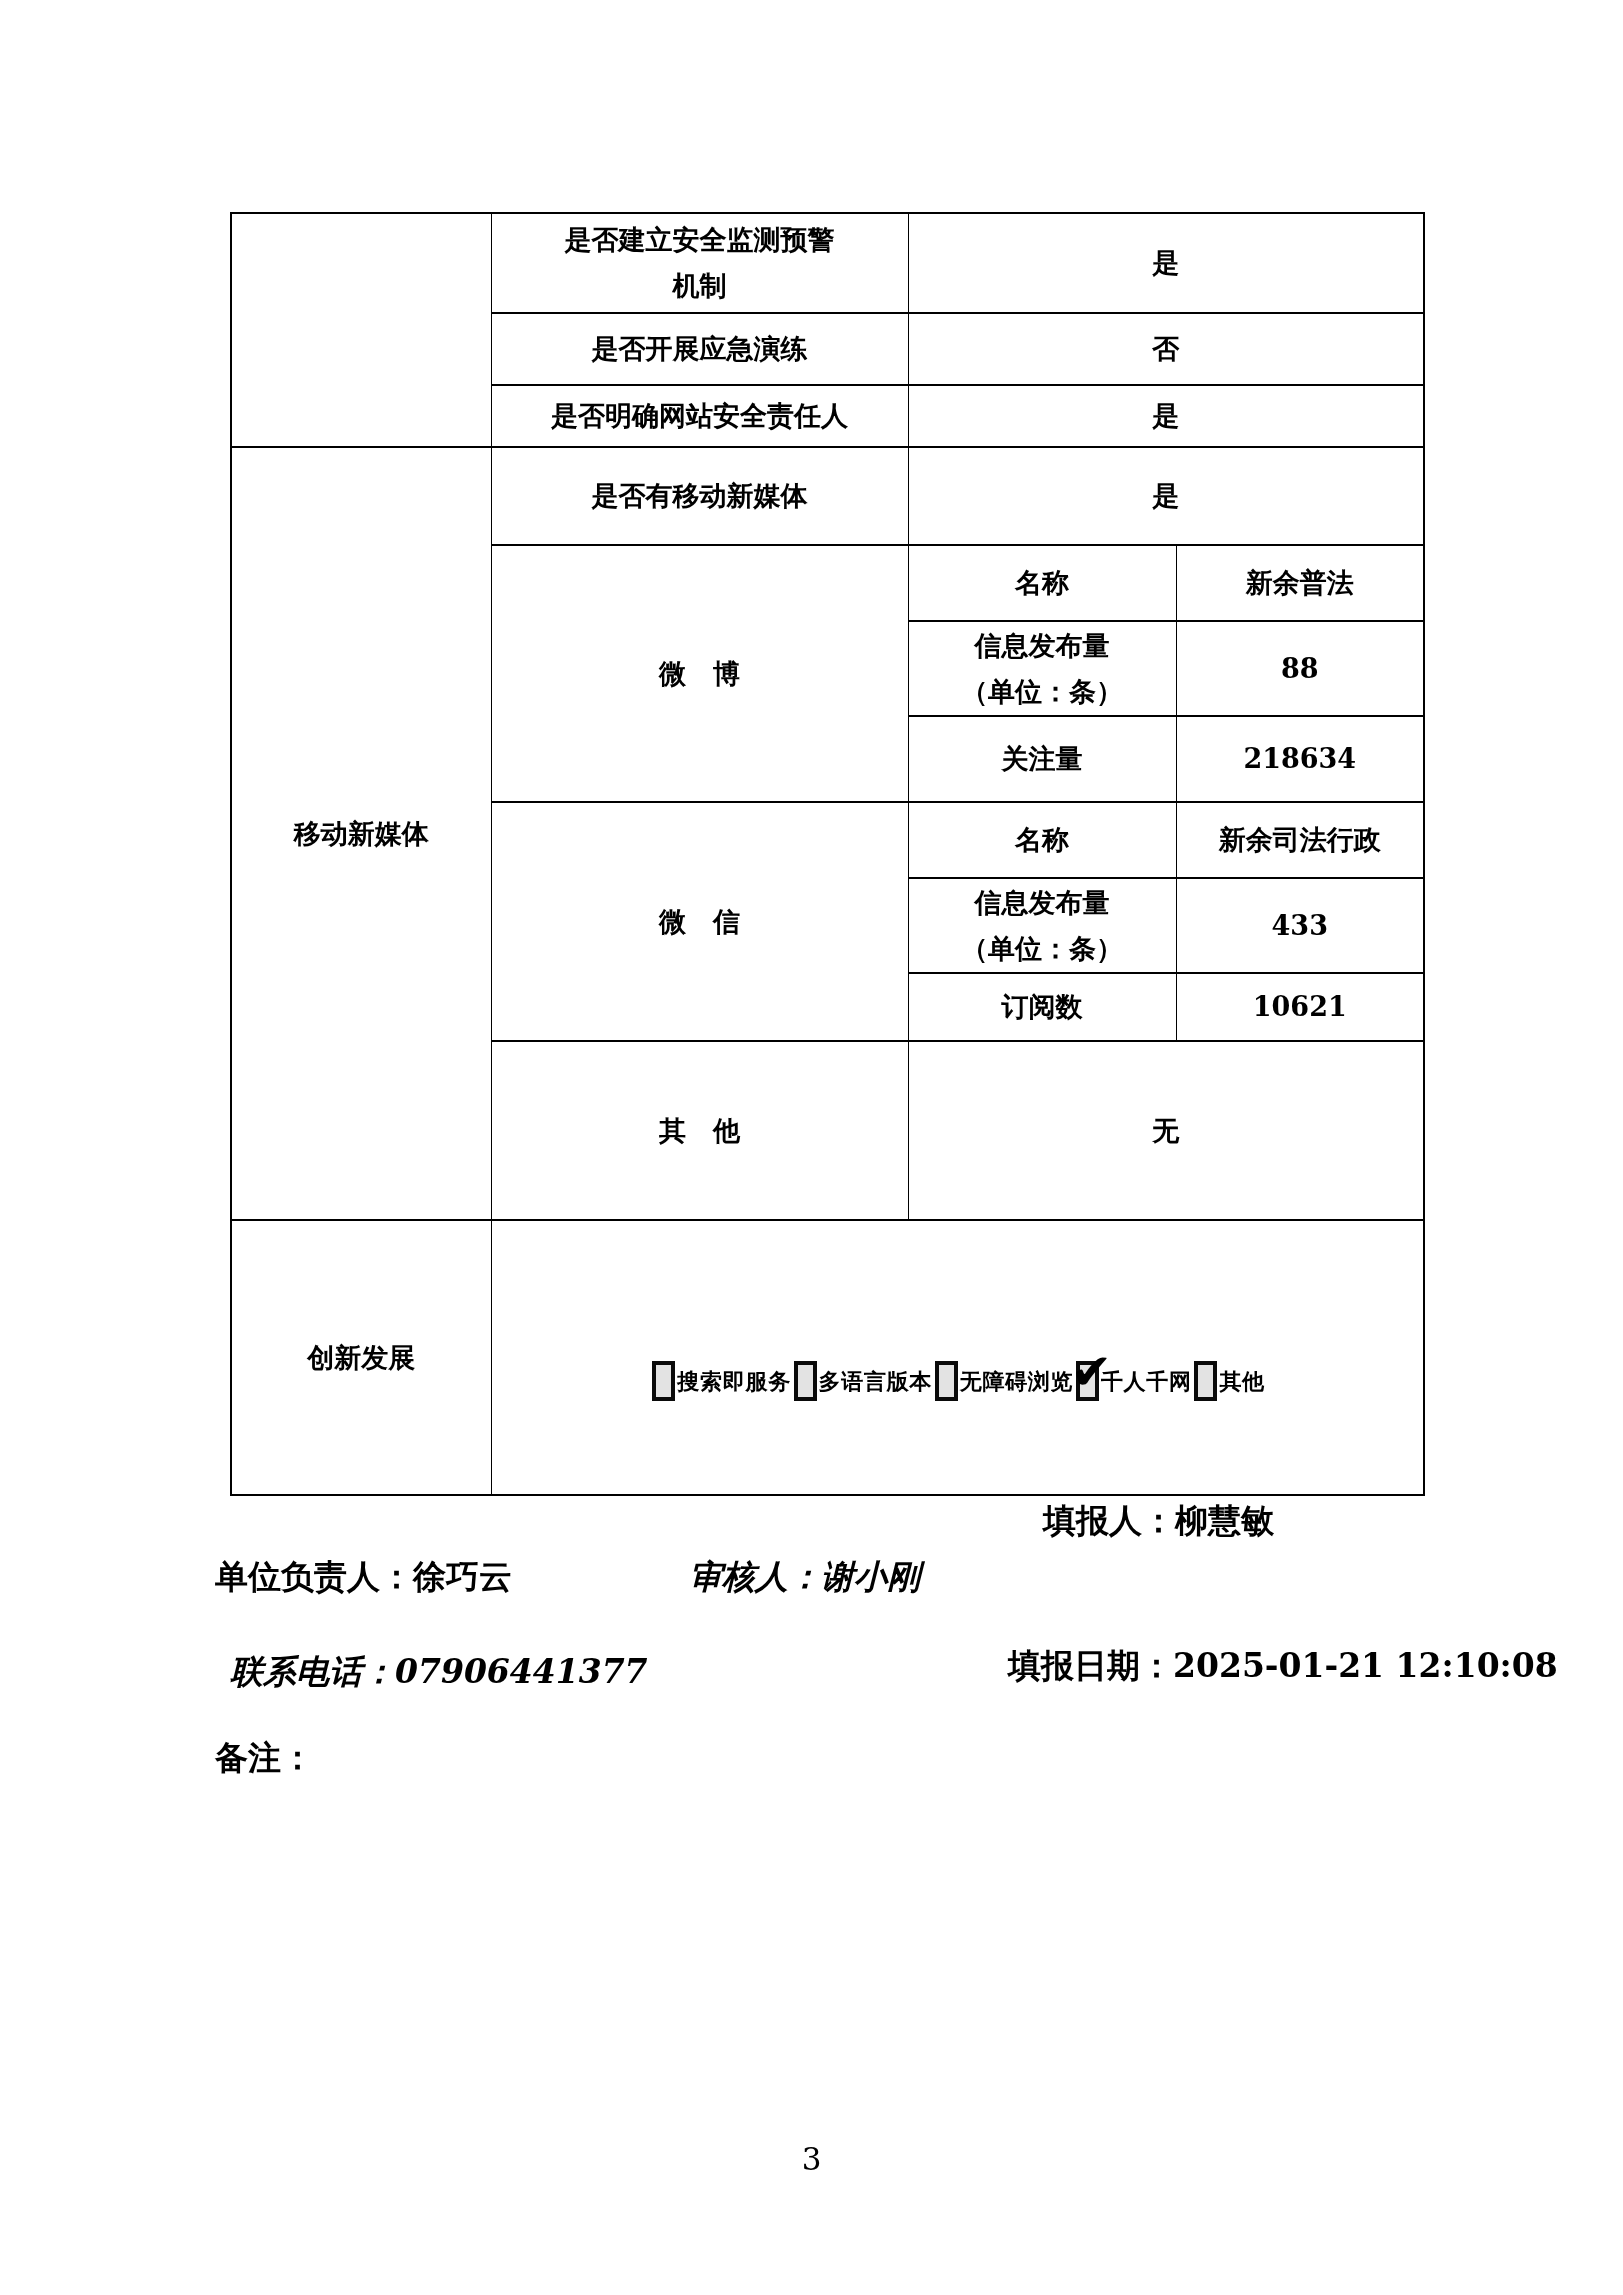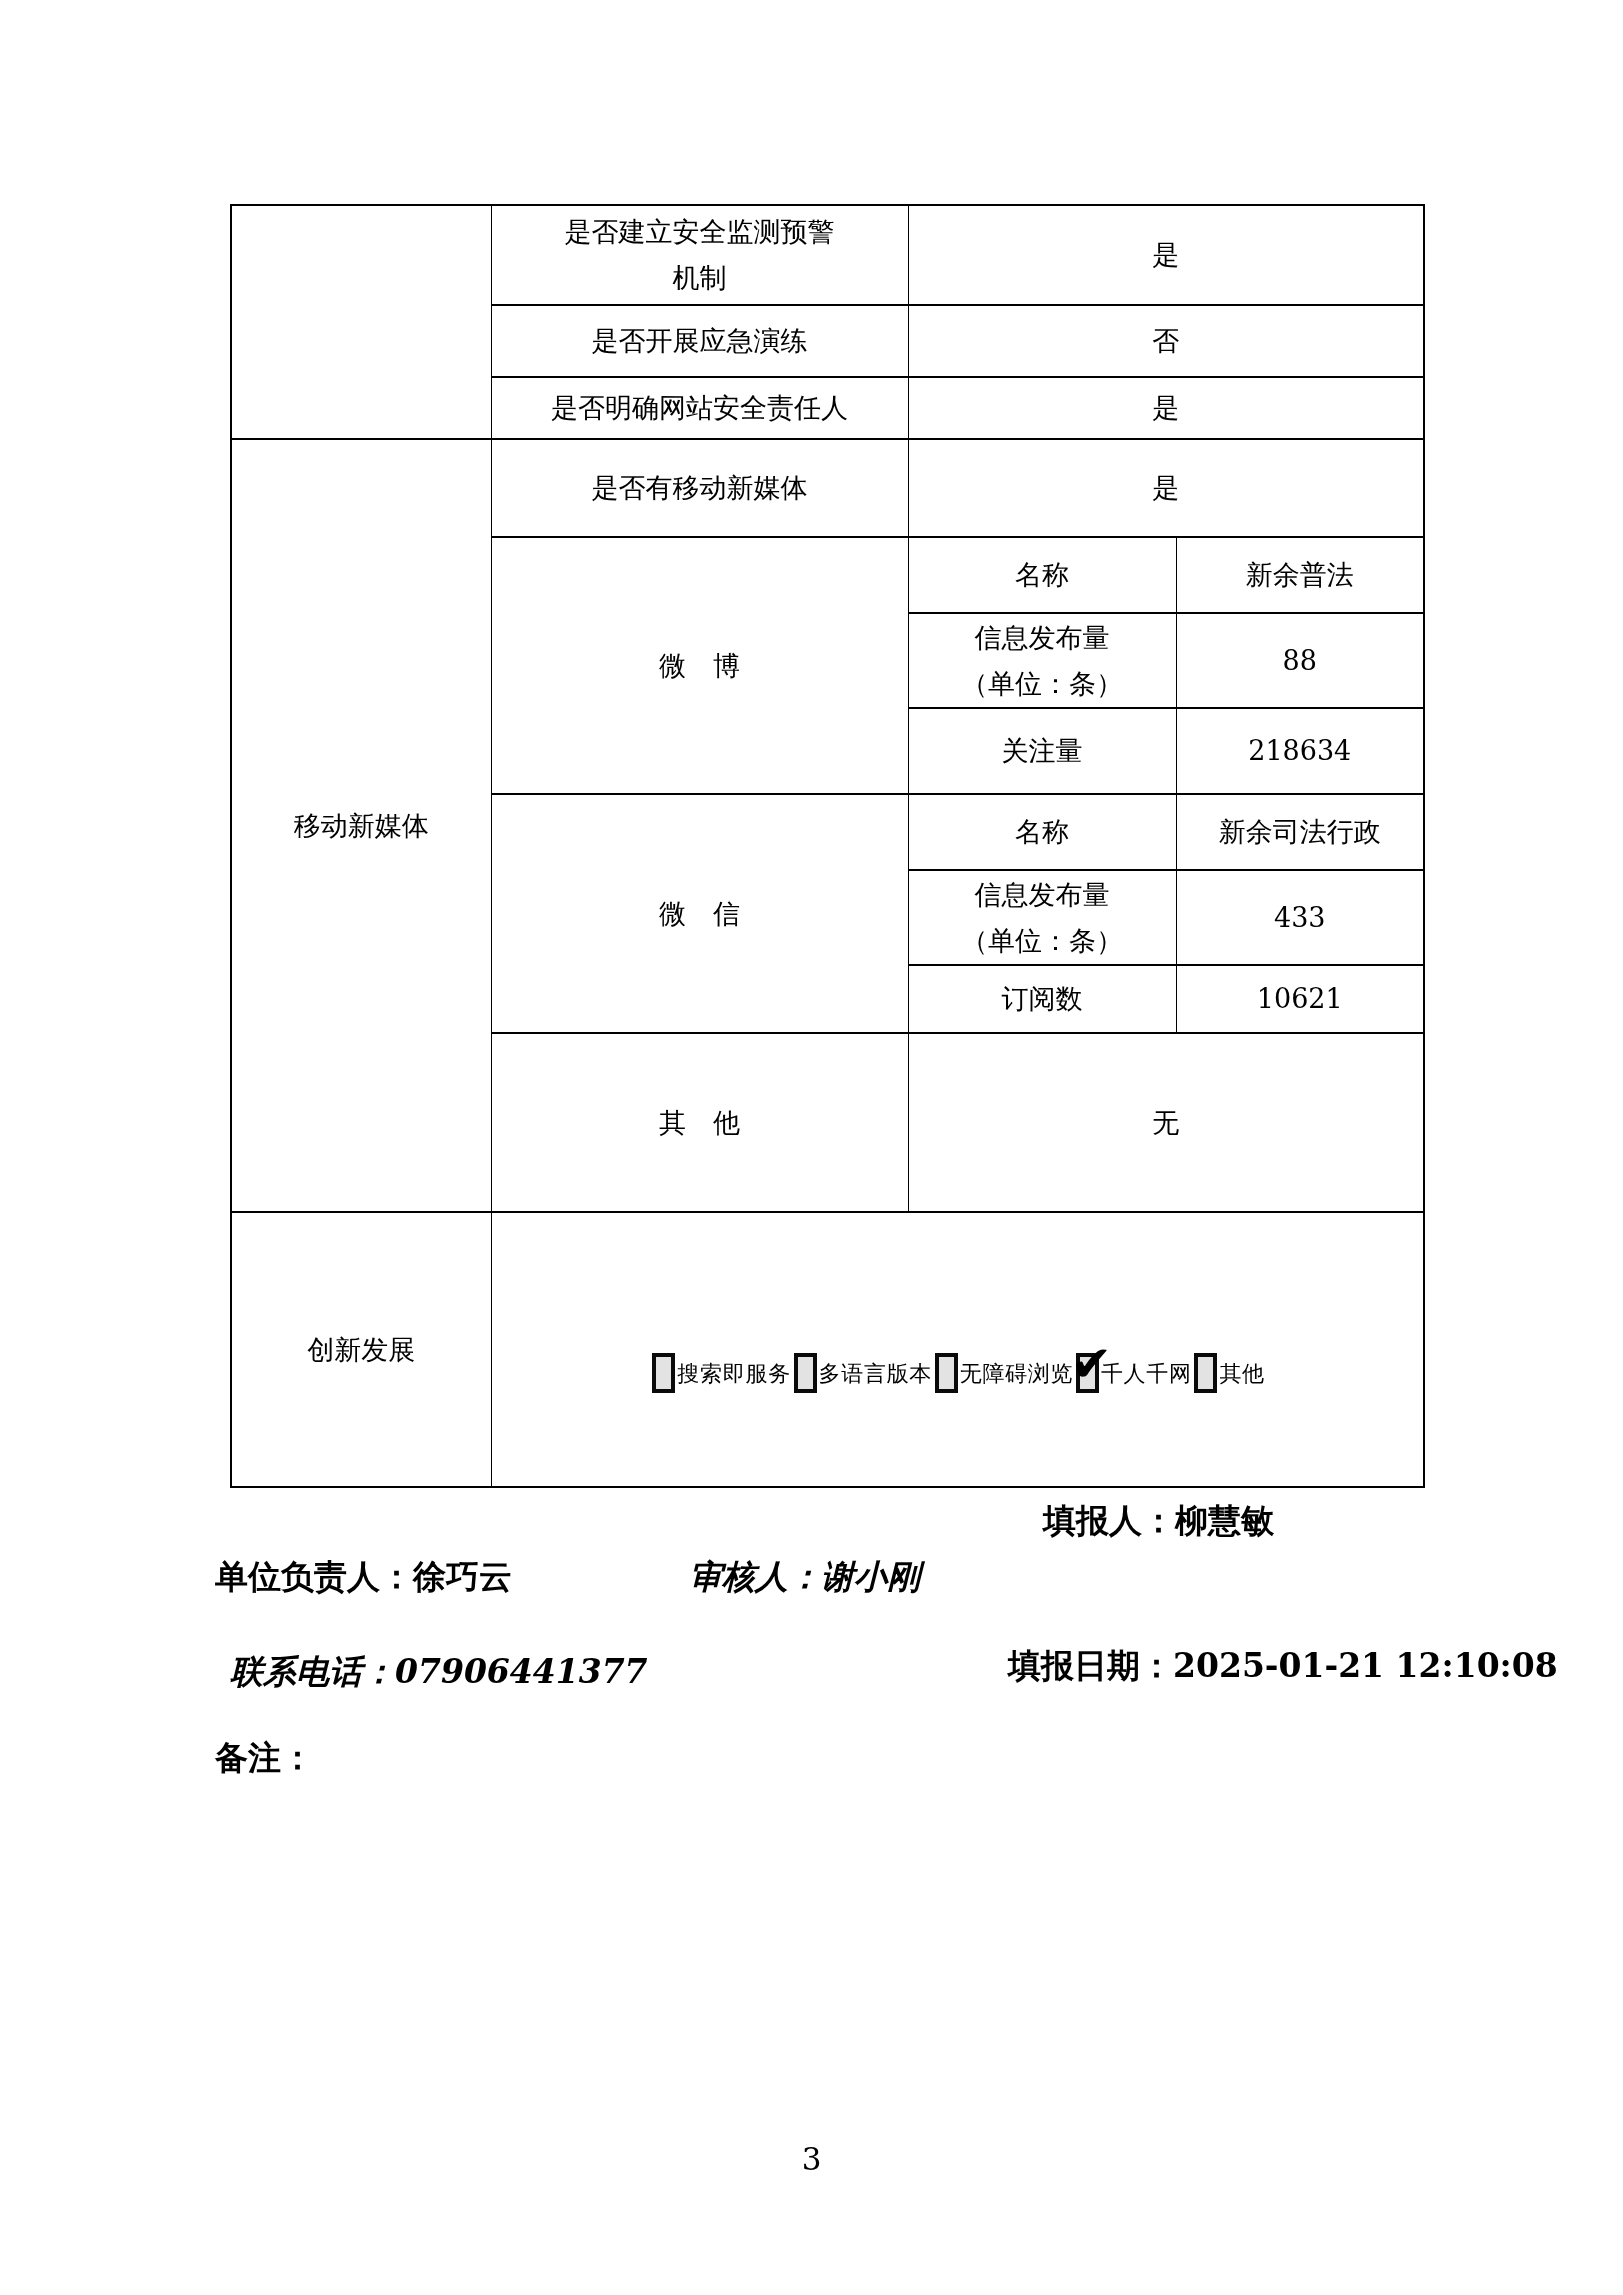--- a/index.html
+++ b/index.html
@@ -9,25 +9,26 @@
     width: 1623px;
     height: 2295px;
     font-family: "DejaVu Serif", "Liberation Serif", serif;
     color: #000000;
     overflow: hidden;
   }
 
   table.report {
     position: absolute;
     left: 230px;
-    top: 204px;
+    top: 212px;
     width: 1193px;
     border-collapse: collapse;
     table-layout: fixed;
     border: 2px solid #000;
+    font-weight: bold;
   }
   table.report td {
     border-left: 1.4px solid #000;
     border-right: 1.4px solid #000;
     border-top: 2.7px solid #000;
     border-bottom: 2.7px solid #000;
     text-align: center;
     vertical-align: middle;
     font-size: 27px;
     line-height: 1.7;

